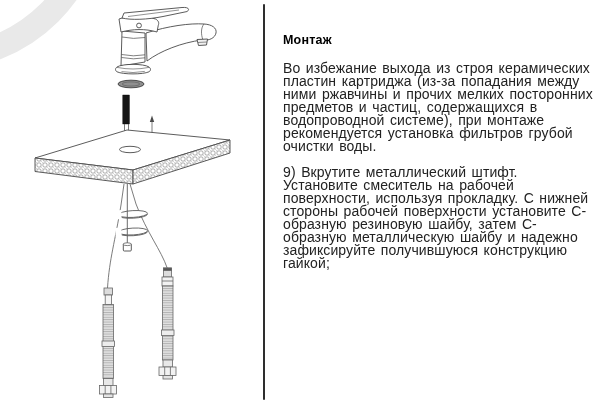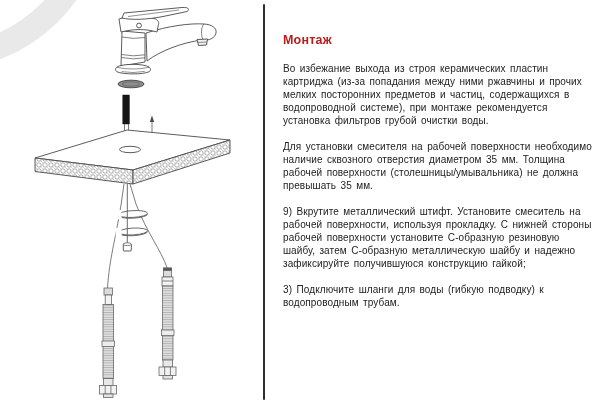--- a/index.html
+++ b/index.html
@@ -17,24 +17,24 @@
   #divider{
     position:absolute;left:263px;top:4px;width:2px;height:396px;
     background:#2e2e2e;border-radius:1px;
   }
   
   #text-col{
     position:absolute;left:283px;top:33px;width:312px;
   }
   .section-title{
     font-size:12.5px;font-weight:bold;letter-spacing:.2px;
-    margin:0 0 15px 0;color:#b91c1c;
+    margin:0 0 15px 0;color:#000000;
   }
   .para{
-    font-size:10px;line-height:13px;margin:0 0 13px 0;
+    font-size:14px;line-height:13px;margin:0 0 13px 0;
     word-spacing:1.5px;letter-spacing:.1px;color:#222;
   }
   .step{margin:0 0 13px 0;}
 </style>
 </head>
 <body>
 
 <div id="page">
 
   <div id="diagram-wrap">
@@ -157,21 +157,19 @@
     </svg>
   </div>
 
   <div id="divider"></div>
 
   <div id="text-col">
     <h2 class="section-title">Монтаж</h2>
 
     <p class="para">Во избежание выхода из строя керамических пластин картриджа (из-за попадания между ними ржавчины и прочих мелких посторонних предметов и частиц, содержащихся в водопроводной системе), при монтаже рекомендуется установка фильтров грубой очистки воды.</p>
 
-    <p class="para">Для установки смесителя на рабочей поверхности необходимо наличие сквозного отверстия диаметром 35 мм. Толщина рабочей поверхности (столешницы/умывальника) не должна превышать 35 мм.</p>
 
 
     <p class="para step">9) Вкрутите металлический штифт. Установите смеситель на рабочей поверхности, используя прокладку. С нижней стороны рабочей поверхности установите С-образную резиновую шайбу, затем С-образную металлическую шайбу и надежно зафиксируйте получившуюся конструкцию гайкой;</p>
 
-    <p class="para step">3) Подключите шланги для воды (гибкую подводку) к водопроводным трубам.</p>
   </div>
 
 </div>
 
 </body></html>

